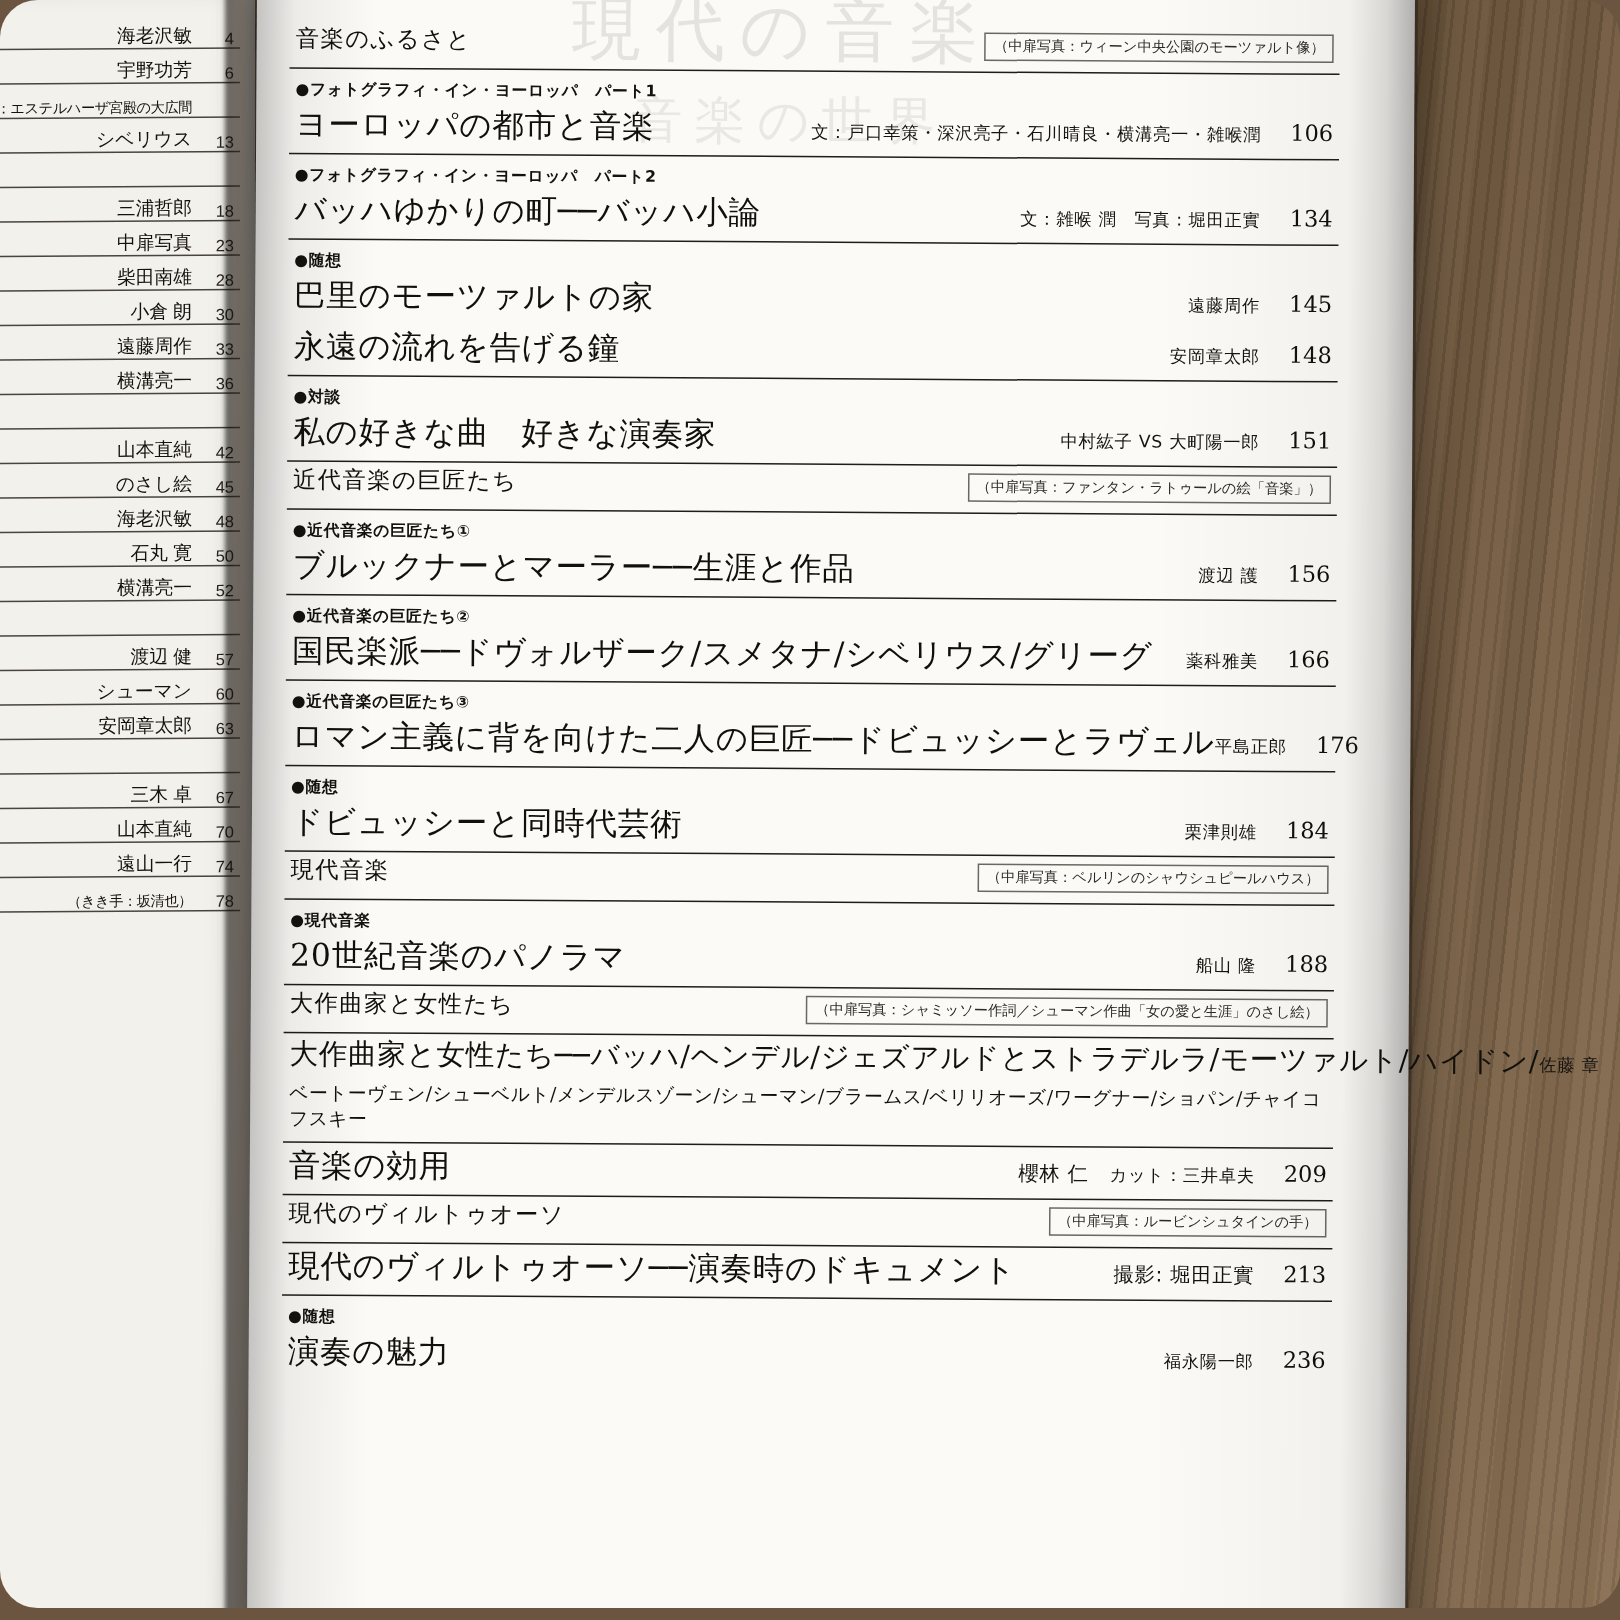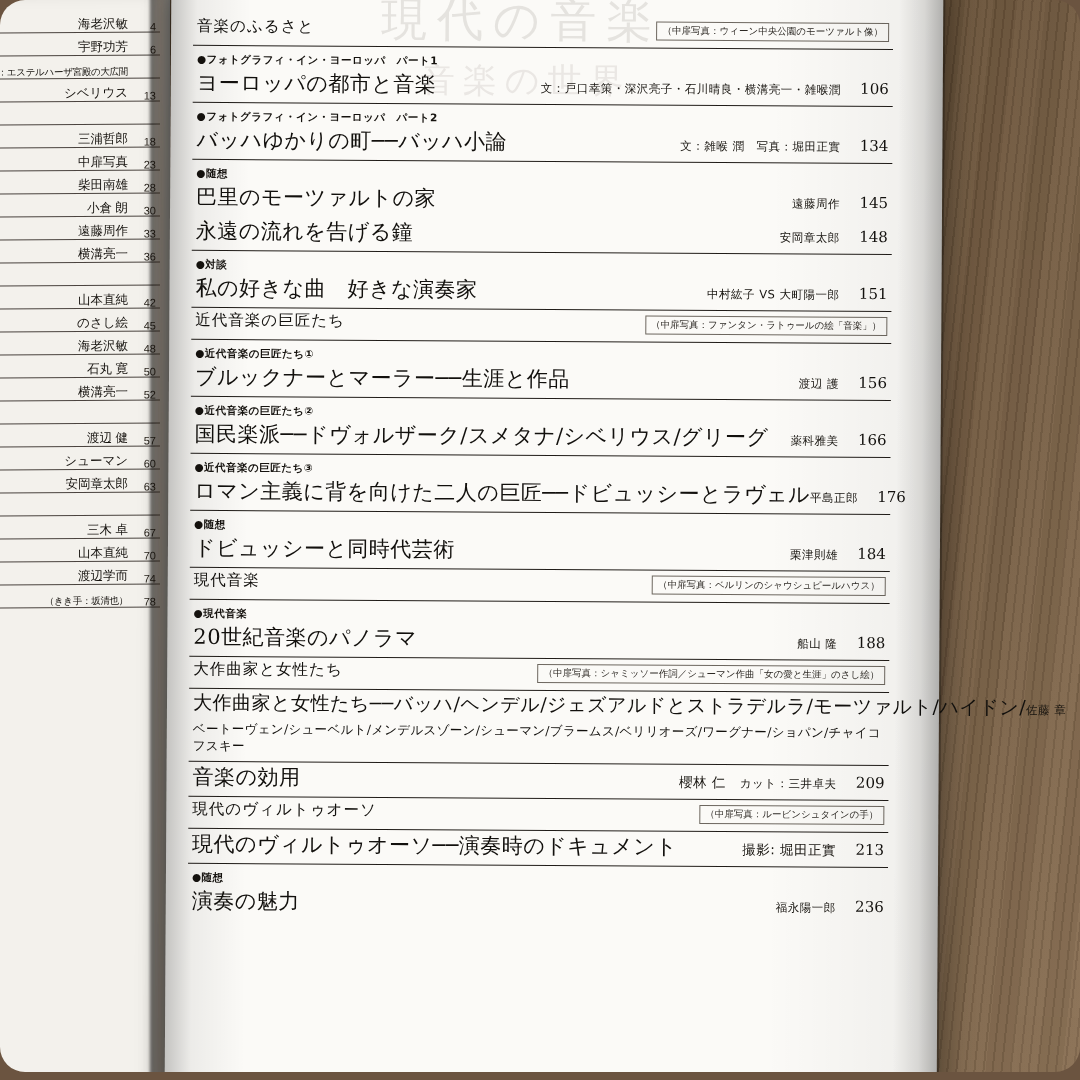--- a/index.html
+++ b/index.html
@@ -329,21 +329,21 @@
           <span class="">三木 卓</span>
           <span class="lnum">67</span>
           <div class="lrule"></div>
         </div>
         <div class="lrow">
           <span class="">山本直純</span>
           <span class="lnum">70</span>
           <div class="lrule"></div>
         </div>
         <div class="lrow">
-          <span class="">渡辺学而</span>
+          <span class="">遠山一行</span>
           <span class="lnum">74</span>
           <div class="lrule"></div>
         </div>
         <div class="lrow">
           <span class="lsmall">（きき手：坂清也）</span>
           <span class="lnum">78</span>
           <div class="lrule"></div>
         </div>
       </div>
   </div>

